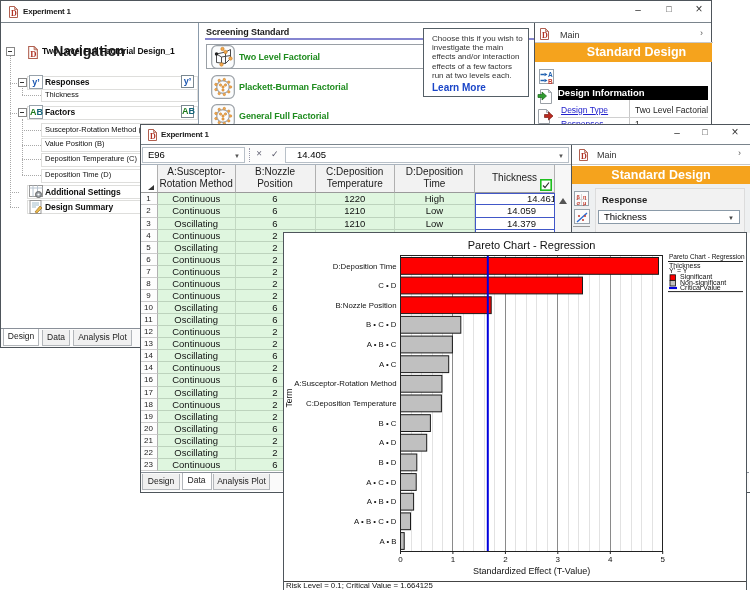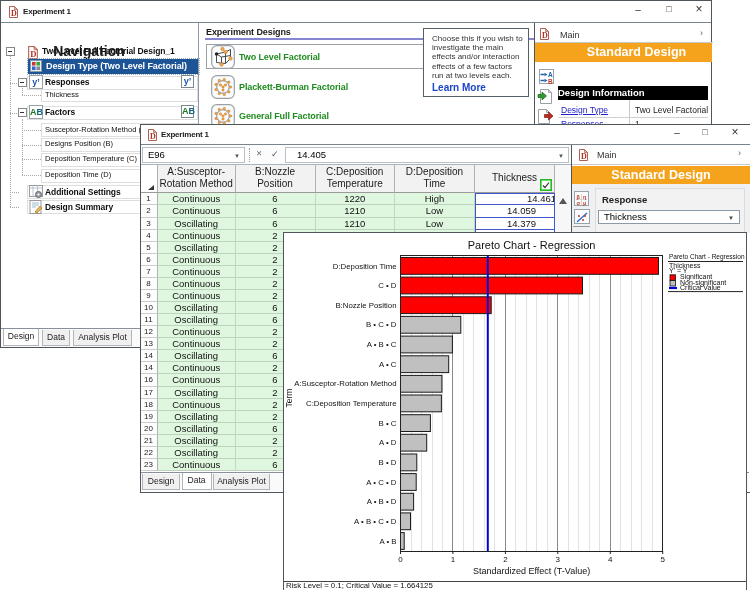--- a/index.html
+++ b/index.html
@@ -76,53 +76,43 @@
 <div class="doth" style="left:9px;top:112px;width:9px"></div>
 <div class="expbox" style="left:16.5px;top:107.0px">
       <div class="minus"></div>
     </div>
 <div class="ticon" style="left:28px;top:104px"><span style="color:#1c7a1c">A</span><span style="color:#13647a">B</span></div>
 <div class="ticon tbtn" style="left:180px;top:104px"><span style="color:#1c7a1c">A</span><span style="color:#13647a">B</span></div>
 <div class="titem b" style="left:44px;top:106.0px">Factors</div>
 <div class="doth" style="left:21px;top:129px;width:19px"></div>
 <div class="titem" style="left:44px;top:123.5px">Susceptor-Rotation Method (A)</div>
 <div class="doth" style="left:21px;top:144px;width:19px"></div>
-<div class="titem" style="left:44px;top:138.0px">Designs Position (B)</div>
+<div class="titem" style="left:44px;top:138.0px">Value Position (B)</div>
 <div class="doth" style="left:21px;top:158px;width:19px"></div>
 <div class="titem" style="left:44px;top:153.0px">Deposition Temperature (C)</div>
 <div class="doth" style="left:21px;top:174px;width:19px"></div>
 <div class="titem" style="left:44px;top:169.0px">Deposition Time (D)</div>
 <div class="doth" style="left:9px;top:191px;width:9px"></div>
 <svg style="position:absolute;left:28px;top:184px" width="14" height="14" viewBox="0 0 14 14">
       <rect x="0.5" y="0.5" width="13" height="11" fill="#fff" stroke="#999"></rect>
       <path d="M0.5 3 h13 M4 0.5 v11 M8.5 0.5 v11" stroke="#b8c4d0" stroke-width="1" fill="none"></path>
       <circle cx="9.5" cy="9.5" r="3" fill="#9aa0a6" stroke="#666"></circle>
       <circle cx="9.5" cy="9.5" r="1.1" fill="#fff"></circle>
     </svg>
 <div class="titem b" style="left:44px;top:185.5px">Additional Settings</div>
 <div class="doth" style="left:9px;top:206px;width:9px"></div>
 <svg style="position:absolute;left:28px;top:199px" width="14" height="14" viewBox="0 0 14 14">
       <rect x="1" y="0.5" width="11" height="13" fill="#fff" stroke="#999"></rect>
       <path d="M3 3 h7 M3 5 h7 M3 7 h4" stroke="#8ab" stroke-width="0.8"></path>
       <path d="M6 12 L11 6 L13 8 L8 13 z" fill="#e8b84a" stroke="#a0752a" stroke-width="0.7"></path>
     </svg>
 <div class="titem b" style="left:44px;top:200.5px">Design Summary</div>
-<div class="tsel">
-      <svg width="12" height="12" viewBox="0 0 12 12" style="position:absolute;left:2px;top:1.5px">
-        <rect x="0.5" y="0.5" width="11" height="11" fill="#e8edf2" stroke="#8899aa"></rect>
-        <rect x="2" y="2" width="3.5" height="3.5" fill="#c33"></rect>
-        <rect x="6.5" y="2" width="3.5" height="3.5" fill="#3a3"></rect>
-        <rect x="2" y="6.5" width="3.5" height="3.5" fill="#36c"></rect>
-        <rect x="6.5" y="6.5" width="3.5" height="3.5" fill="#888"></rect>
-      </svg>
-      <span style="position:absolute;left:18px;top:1px">Design Type (Two Level Factorial)</span>
-    </div>
   <div class="abs" style="left:197px;top:22px;width:1px;height:305px;background:#8b9bab"></div>
 
-  <div class="abs" style="left:205px;top:25.5px;font-size:9px;font-weight:bold;letter-spacing:-0.1px;color:#1a1a1a">Experiment Designs</div>
+  <div class="abs" style="left:205px;top:25.5px;font-size:9px;font-weight:bold;letter-spacing:-0.1px;color:#1a1a1a">Screening Standard</div>
   <div class="abs" style="left:204px;top:37px;width:329px;height:2px;background:#8585d0"></div>
   <div class="abs" style="left:205px;top:42.5px;width:243px;height:25.5px;border:1px solid #9aa0a6"></div>
   <svg style="position:absolute;left:210px;top:44px" width="24" height="24" viewBox="0 0 24 24">
 <rect x="0.7" y="0.7" width="22.6" height="22.6" rx="5" fill="#fbfcfd" stroke="#9aa0a6" stroke-width="1.2"></rect>
 <g stroke="#4a4a4a" stroke-width="1" fill="none">
 <path d="M5.5 9 L14.5 7 L19.5 4.5"></path>
         <path d="M5.5 9 L5.5 17.5 L14.5 18.5"></path>
         <path d="M14.5 7 L14.5 18.5 M5.5 9 L10.5 12 M19.5 4.5 L19.5 13.5 L14.5 18.5"></path>
 <path d="M10.5 12 L19.5 10.5 M10.5 12 L10.5 19.5"></path>
 </g>

